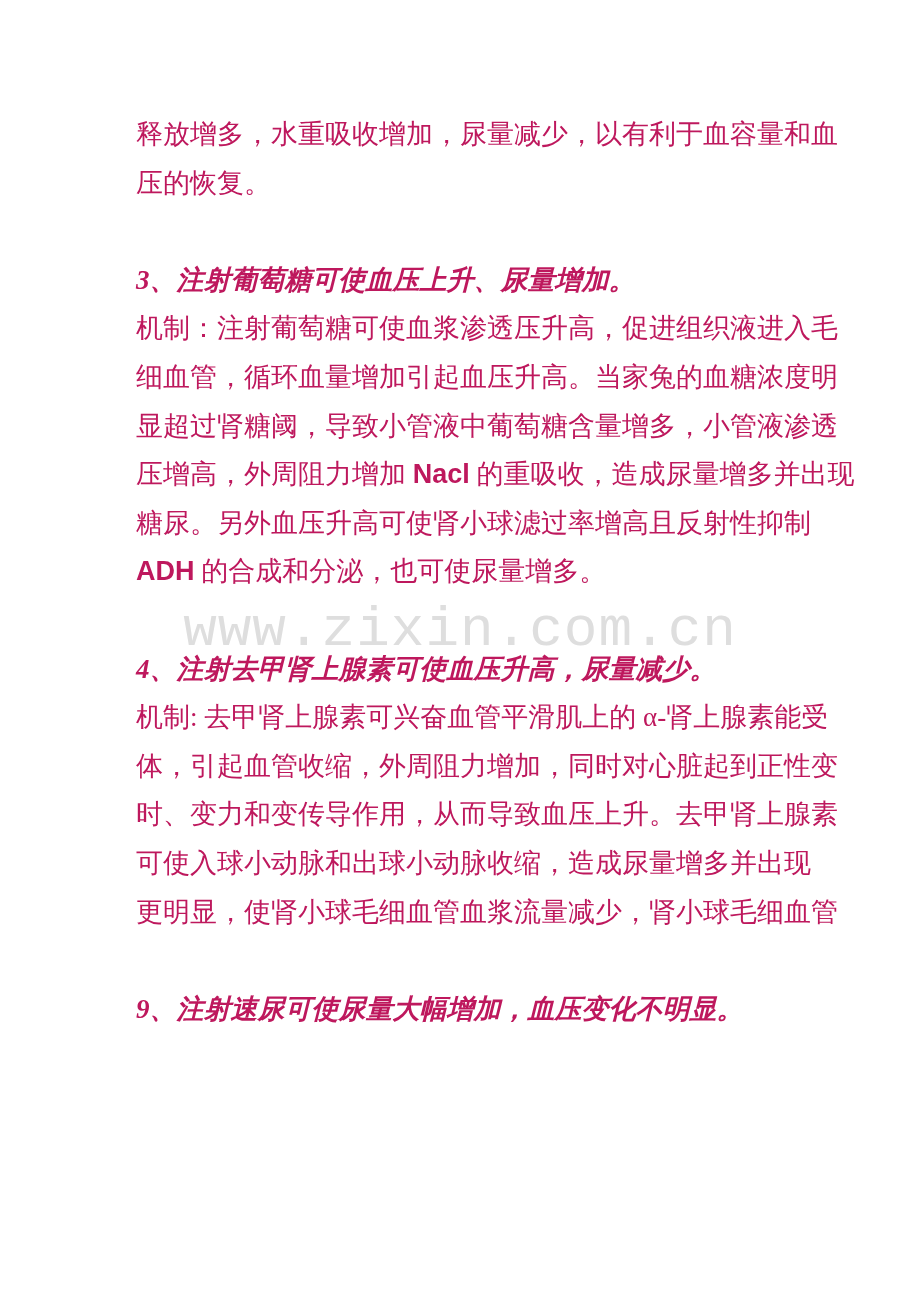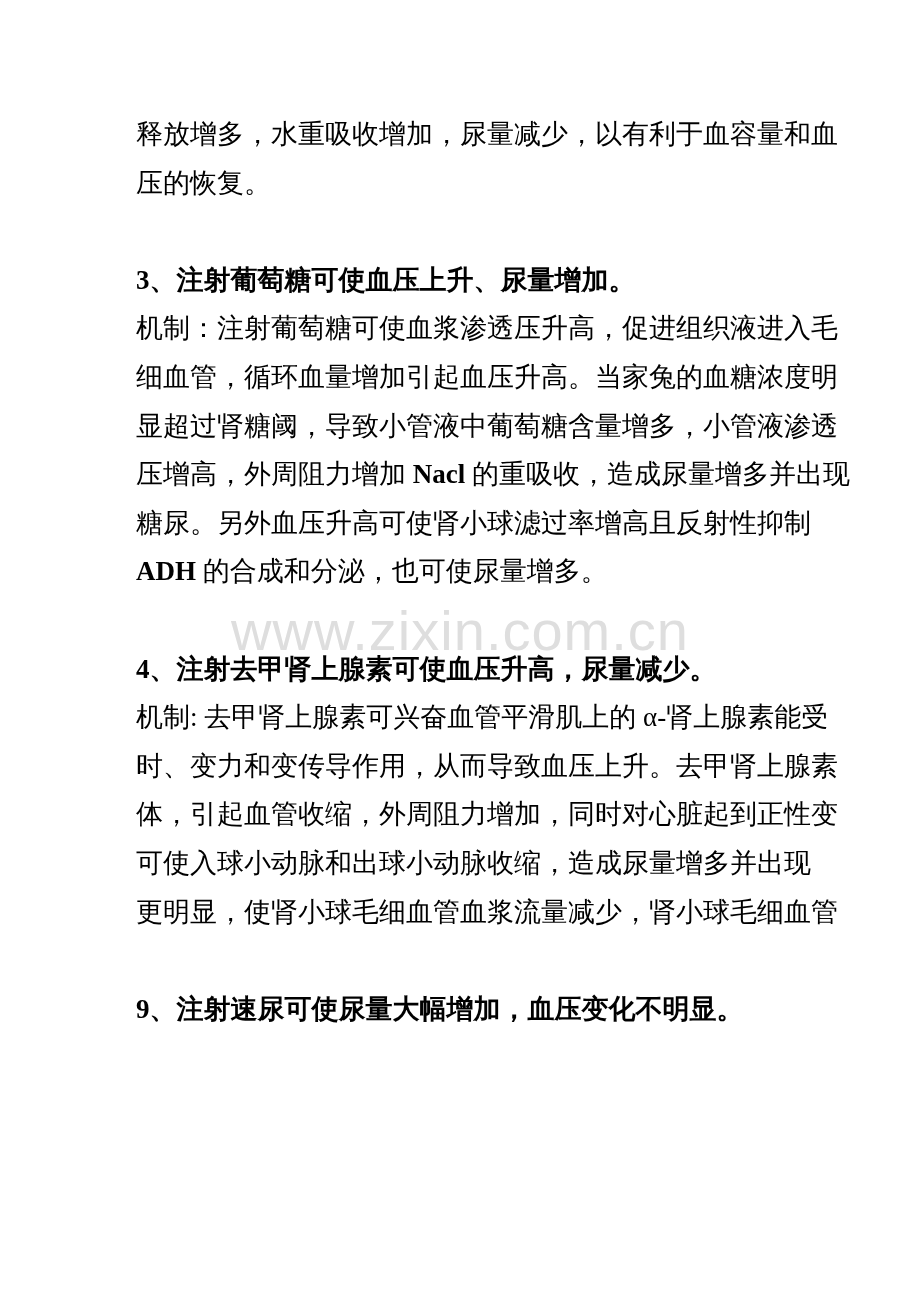--- a/index.html
+++ b/index.html
@@ -13,78 +13,78 @@
     height: 1302px;
     background: #ffffff;
     overflow: hidden;
     font-family: "Liberation Serif", "DejaVu Serif", serif;
   }
   .watermark {
     position: absolute;
     top: 598px;
     left: 50%;
     transform: translateX(-50%);
-    font-family: Liberation Sans, sans-serif;
+    font-family: Liberation Mono, monospace;
     font-size: 56px;
     font-weight: normal;
     letter-spacing: 1px;
     white-space: nowrap;
     z-index: 0;
     user-select: none;
   }
   .content {
     position: absolute;
     left: 136px;
     top: 110px;
     width: 690px;
     z-index: 1;
     color: #000000;
     font-size: 27px;
     line-height: 48.6px;
   }
   .block { margin: 0; }
-  .block.heading { margin-top: 48.6px; font-weight: bold; }
+  .block.heading { margin-top: 48.6px; font-weight: bold; font-style: italic; }
   .line {
     height: 48.6px;
     white-space: nowrap;
     letter-spacing: 0px;
   }
   .latin {
     font-weight: bold;
-    font-family: Liberation Serif, serif;
+    font-family: Liberation Sans, sans-serif;
   }
 </style>
 </head>
 <body>
 
 <div class="page" style="background: rgb(255, 255, 255);">
   <div class="watermark" style="color: rgb(222, 222, 222);">www.zixin.com.cn</div>
-  <div class="content" style="color: #000000;">
+  <div class="content" style="color: #be185d;">
       <div class="block body">
         <div class="line"><span>释放增多，水重吸收增加，尿量减少，以有利于血容量和血</span></div>
         <div class="line"><span>压的恢复。</span></div>
       </div>
       <div class="block heading">
         <div class="line">3、注射葡萄糖可使血压上升、尿量增加。</div>
       </div>
       <div class="block body">
         <div class="line"><span>机制：注射葡萄糖可使血浆渗透压升高，促进组织液进入毛</span></div>
         <div class="line"><span>细血管，循环血量增加引起血压升高。当家兔的血糖浓度明</span></div>
         <div class="line"><span>显超过肾糖阈，导致小管液中葡萄糖含量增多，小管液渗透</span></div>
         <div class="line"><span>压增高，外周阻力增加 </span><span class="latin">Nacl</span><span> 的重吸收，造成尿量增多并出现</span></div>
         <div class="line"><span>糖尿。另外血压升高可使肾小球滤过率增高且反射性抑制</span></div>
         <div class="line"><span class="latin">ADH</span><span> 的合成和分泌，也可使尿量增多。</span></div>
       </div>
       <div class="block heading">
         <div class="line">4、注射去甲肾上腺素可使血压升高，尿量减少。</div>
       </div>
       <div class="block body">
         <div class="line"><span>机制: 去甲肾上腺素可兴奋血管平滑肌上的 α-肾上腺素能受</span></div>
+        <div class="line"><span>体，引起血管收缩，外周阻力增加，同时对心脏起到正性变</span></div>
         <div class="line"><span>时、变力和变传导作用，从而导致血压上升。去甲肾上腺素</span></div>
-        <div class="line"><span>体，引起血管收缩，外周阻力增加，同时对心脏起到正性变</span></div>
         <div class="line"><span>可使入球小动脉和出球小动脉收缩，造成尿量增多并出现</span></div>
         <div class="line"><span>更明显，使肾小球毛细血管血浆流量减少，肾小球毛细血管</span></div>
       </div>
       <div class="block heading">
         <div class="line">9、注射速尿可使尿量大幅增加，血压变化不明显。</div>
       </div>
     </div>
 </div>
 
 </body></html>

